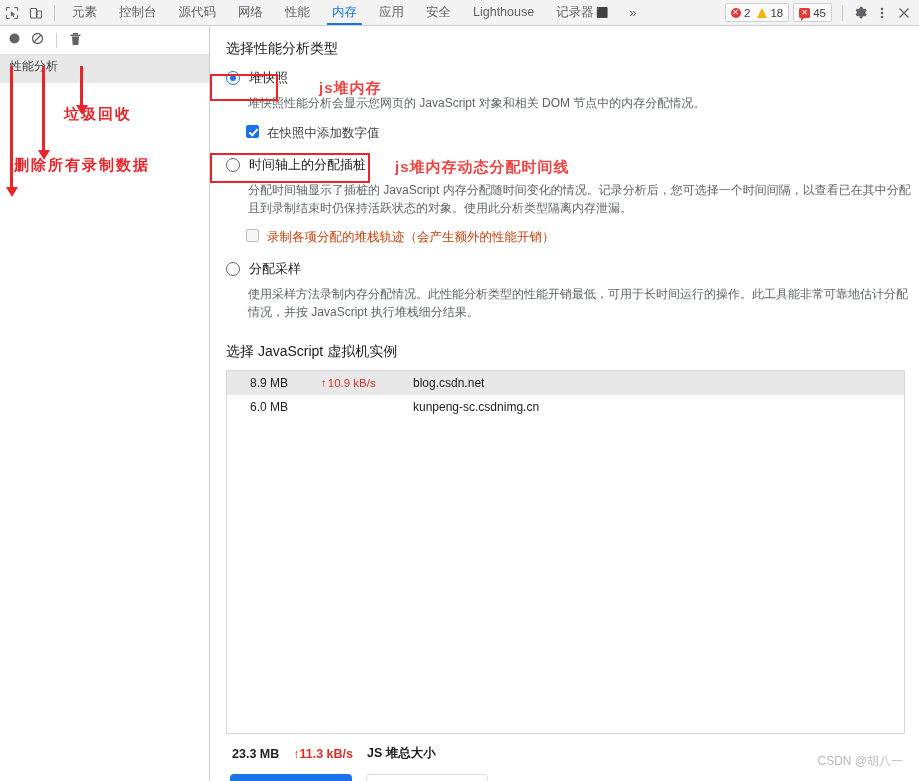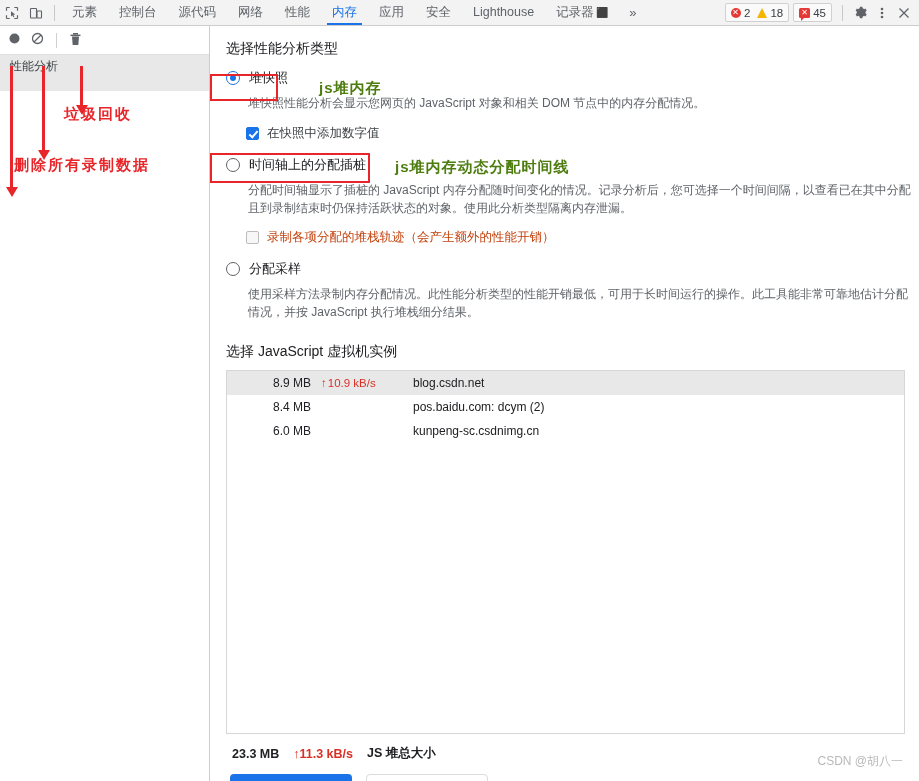--- a/index.html
+++ b/index.html
@@ -63,21 +63,21 @@
   .split{display:flex;height:756px;}
   .left-pane{
     width:209px;border-right:1px solid #cdcdcd;background:#ffffff;position:relative;flex:none;
   }
   .lp-toolbar{
     height:28px;display:flex;align-items:center;padding-left:8px;gap:10px;
     border-bottom:1px solid #e0e0e0;background:#fff;
   }
   .lp-sep{width:1px;height:15px;background:#d0d0d0;margin:0 2px;}
   .lp-item{
-    height:36px;line-height:22px;padding-left:10px;font-size:12px;color:#3c4043;
+    height:28px;line-height:22px;padding-left:10px;font-size:12px;color:#3c4043;
     background:#e8e8e8;cursor:pointer;
   }
   
   .anno{position:absolute;color:#e8262a;font-weight:bold;white-space:nowrap;}
   .anno-txt1{left:64px;top:79px;font-size:15px;letter-spacing:2px;}
   .anno-txt2{left:14px;top:130px;font-size:15px;letter-spacing:2px;}
   .anno-txt3{left:6px;top:167px;font-size:15px;letter-spacing:2px;}
   .arrow{position:absolute;background:#e8262a;width:3px;}
   .arrow:after{
     content:"";position:absolute;left:-4.5px;bottom:-9px;
@@ -92,60 +92,60 @@
     flex:none;box-sizing:border-box;position:relative;cursor:pointer;
   }
   .radio.on{border:1px solid #1a73e8;}
   .radio.on:after{
     content:"";position:absolute;left:3px;top:3px;width:6px;height:6px;border-radius:50%;background:#1a73e8;
   }
   .opt-label{margin-left:9px;font-size:13px;color:#202124;white-space:nowrap;}
   .desc{
     margin:7px 0 0 38px;font-size:12px;color:#5f6368;line-height:18px;max-width:645px;
   }
-  .cb-row{display:flex;align-items:center;margin:13px 0 0 36px;}
+  .cb-row{display:flex;align-items:flex-start;margin:13px 0 0 36px;}
   .cbox{
     width:13px;height:13px;border:1px solid #5f6368;border-radius:2px;background:#fff;
     flex:none;box-sizing:border-box;position:relative;cursor:pointer;
   }
   .cbox.on{background:#1a73e8;border-color:#1a73e8;}
   .cbox.on:after{
     content:"";position:absolute;left:4px;top:1px;width:3px;height:7px;
     border:solid #fff;border-width:0 2px 2px 0;transform:rotate(42deg);
   }
   .cbox.disabled{border-color:#bdbdbd;background:#f7f7f7;}
   .cb-label{margin-left:8px;font-size:12.5px;color:#3c4043;}
   .cb-label.dim{color:#c2410c;}
   
   .vm-title{font-size:14px;color:#202124;margin:22px 0 9px 16px;}
   .vm-list{
     margin-left:16px;margin-right:14px;border:1px solid #d6d6d6;background:#fff;height:364px;
     box-sizing:border-box;overflow:hidden;
   }
   .vm-row{display:flex;align-items:center;height:24px;font-size:12px;color:#202124;}
   .vm-row.sel{background:#e8e8e8;}
-  .vm-size{width:84px;text-align:right;padding-right:10px;}
+  .vm-size{width:84px;text-align:center;padding-right:10px;}
   .vm-rate{width:78px;color:#d93025;font-size:11.5px;}
   .vm-rate .up{margin-right:1px;}
   .vm-name{padding-left:14px;color:#202124;}
   
   .totals{display:flex;align-items:center;margin:11px 0 0 22px;font-size:12.5px;color:#202124;font-weight:bold;}
   .totals .t-size{margin-right:14px;}
   .totals .t-rate{color:#d93025;margin-right:14px;}
   .totals .t-label{font-weight:bold;}
   .btn-row{display:flex;align-items:center;margin:12px 0 0 20px;gap:14px;}
   .btn{
     height:30px;line-height:30px;border-radius:4px;font-size:13px;text-align:center;cursor:pointer;
     box-sizing:border-box;
   }
   .btn-primary{background:#1a73e8;color:#fff;width:122px;}
   .btn-secondary{background:#fff;color:#1a73e8;border:1px solid #dadce0;width:122px;}
   
   .redbox{position:absolute;border:2px solid #e8262a;box-sizing:border-box;pointer-events:none;}
-  .red-label{position:absolute;color:#4d7c0f;font-weight:bold;white-space:nowrap;}
+  .red-label{position:absolute;color:#ef4444;font-weight:bold;white-space:nowrap;}
   .watermark{
     position:absolute;right:16px;bottom:12px;font-size:12px;color:#b9b9b9;
   }
 </style>
 </head>
 <body>
 
 <div class="toolbar">
   <div class="tool-icon">
     <svg width="14" height="14" viewBox="0 0 14 14">
@@ -282,25 +282,20 @@
     <div class="desc" style="max-width:685px;">使用采样方法录制内存分配情况。此性能分析类型的性能开销最低，可用于长时间运行的操作。此工具能非常可靠地估计分配情况，并按 JavaScript 执行堆栈细分结果。</div>
 
     <div class="vm-title">选择 JavaScript 虚拟机实例</div>
     <div class="vm-list">
       <div class="vm-row sel">
         <span class="vm-size">8.9 MB</span>
         <span class="vm-rate"><span class="up">↑</span><span>10.9 kB/s</span></span>
         <span class="vm-name">blog.csdn.net</span>
       </div>
       <div class="vm-row">
-        <span class="vm-size">8.4 MB</span>
-        <span class="vm-rate"></span>
-        <span class="vm-name">pos.baidu.com: dcym (2)</span>
-      </div>
-      <div class="vm-row">
         <span class="vm-size">6.0 MB</span>
         <span class="vm-rate"></span>
         <span class="vm-name">kunpeng-sc.csdnimg.cn</span>
       </div>
     </div>
 
     <div class="totals">
       <span class="t-size">23.3 MB</span>
       <span class="t-rate"><span>↑</span><span>11.3 kB/s</span></span>
       <span class="t-label">JS 堆总大小</span>

